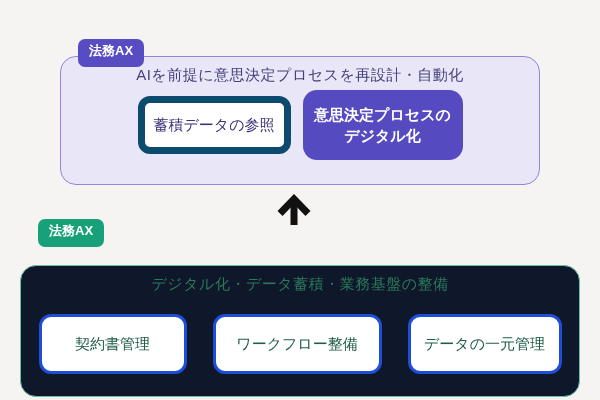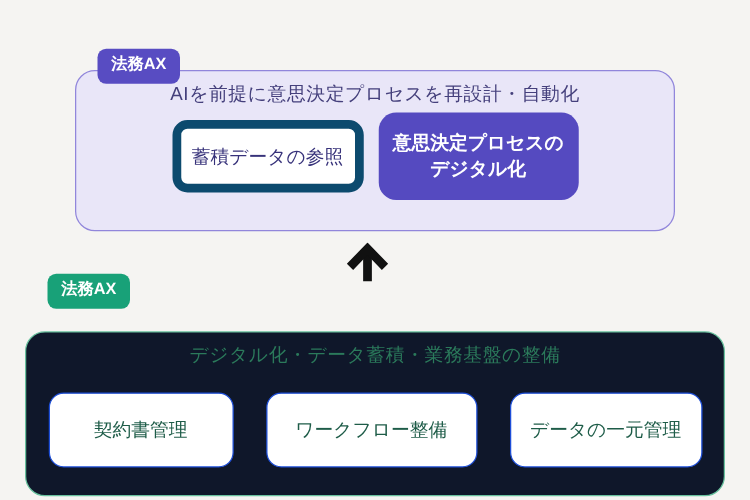--- a/index.html
+++ b/index.html
@@ -78,21 +78,21 @@
   .box.filled {
     width: 160px; height: 70px;
     background: #554ac0;
     border: none;
     border-radius: 14px;
     color: #ffffff;
     font-weight: 700;
     flex-direction: column;
     line-height: 1.4;
   }
-  .dx .box { height: 60px; border: 1px solid #1d4ed8; color: #1e5c48; }
+  .dx .box { height: 60px; border: 3px solid #1d4ed8; color: #1e5c48; }
   .box.d1 { width: 148px; }
   .box.d2 { width: 169px; }
   .box.d3 { width: 154px; }
 
   .arrow-wrap {
     position: absolute;
     left: 277px; top: 194px;
     width: 34px; height: 32px;
   }
 </style>

